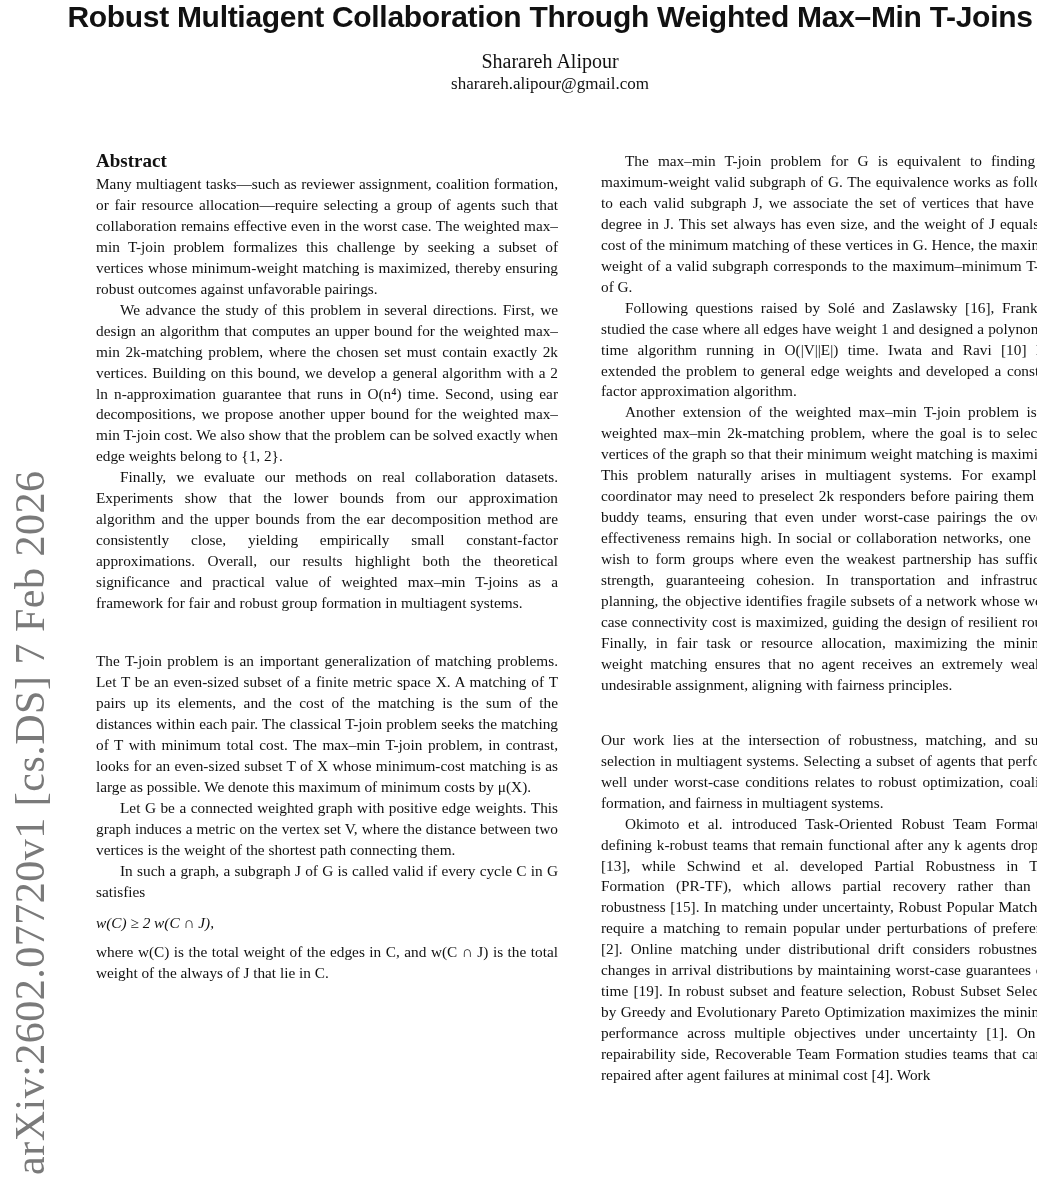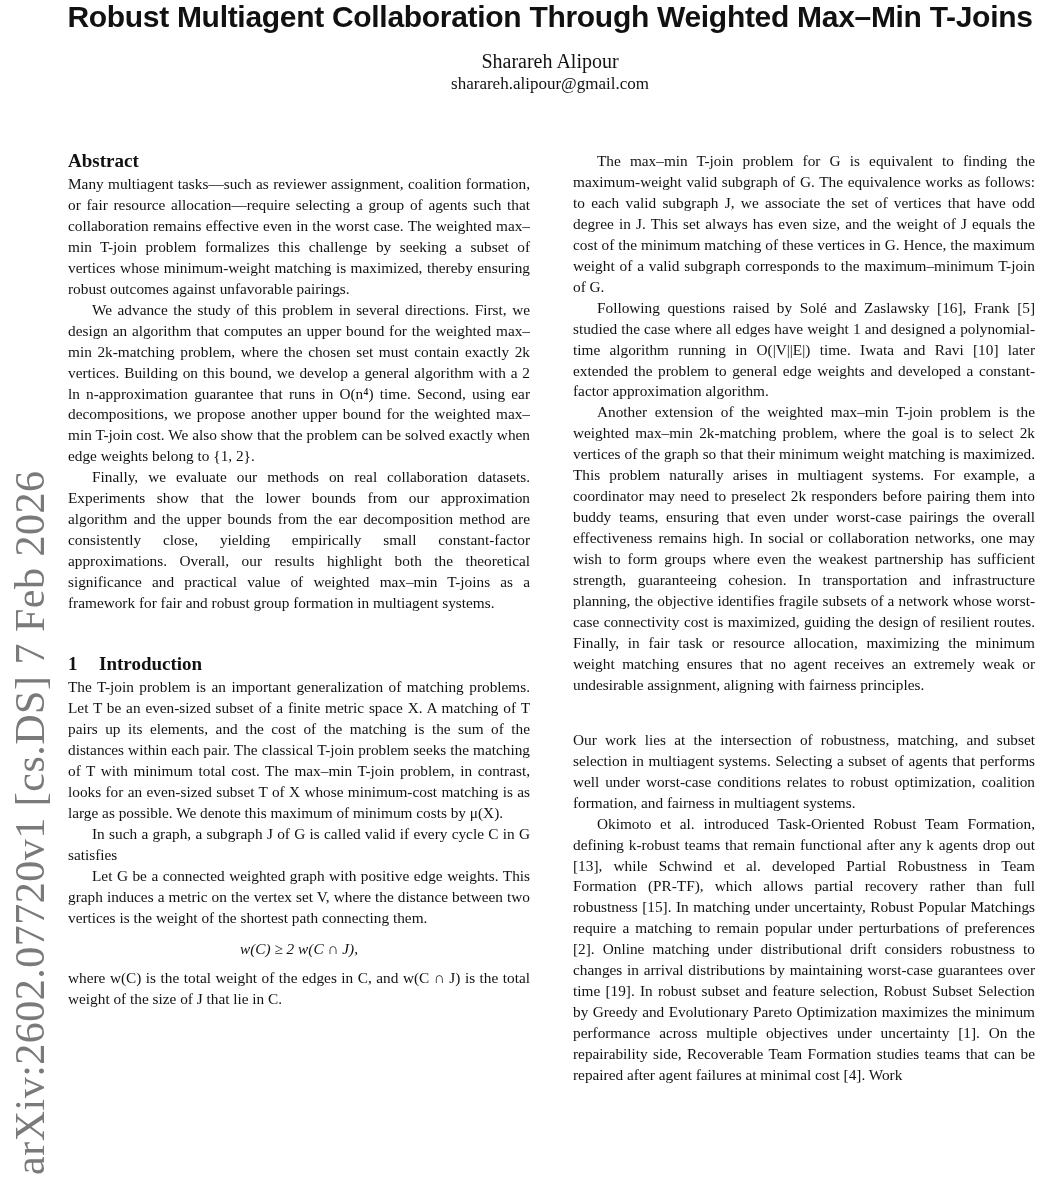--- a/index.html
+++ b/index.html
@@ -16,33 +16,33 @@
     line-height: 48px;
   }
   .header { position: absolute; left: 60px; top: 0; width: 980px; text-align: center; }
   .title {
     margin: 0; padding-top: 0px;
     font-family: "Liberation Sans", "DejaVu Sans", sans-serif; font-weight: bold;
     font-size: 30px; line-height: 34px; letter-spacing: -0.3px;
   }
   .author { margin-top: 15px; font-size: 20px; line-height: 24px; }
   .email { font-size: 17px; line-height: 22px; }
-  .col { position: absolute; top: 148px; width: 462px; font-size: 15.3px; line-height: 20.95px; text-align: justify; hyphens: auto; }
+  .col { position: absolute; top: 148px; width: 462px; font-size: 15.3px; line-height: 20.95px; text-align: justify; hyphens: auto; margin-left: 28px; }
   .col-left { left: 68px; }
   .col-right { left: 573px; }
   .col-right { top: 151px; }
   p { margin: 0; font-family: Liberation Serif, serif; }
   p.indent { text-indent: 24px; }
   h2 { margin: 0; font-size: 19px; line-height: 26px; font-weight: bold; }
   h2 .num { display: inline-block; width: 31px; }
   h2.sub .num { width: 48px; }
   .gap-kw { height: 17px; }
   .gap-intro { height: 20px; }
   .gap-related { height: 34px; }
-  .equation { text-align: center; margin: 11px 0 8px 0; }
+  .equation { margin: 11px 0 8px 0; }
   em, .math { font-style: italic; }
 </style>
 </head>
 <body>
 
 <div class="arxiv-stamp">arXiv:2602.07720v1  [cs.DS]  7 Feb 2026</div>
 
 <div class="header">
   <h1 class="title">Robust Multiagent Collaboration Through Weighted Max–Min T-Joins</h1>
   <div class="author">Sharareh Alipour</div>
@@ -52,26 +52,25 @@
 <div class="col col-left">
   <section>
     <h2>Abstract</h2>
     <p>Many multiagent tasks—such as reviewer assignment, coalition formation, or fair resource allocation—require selecting a group of agents such that collaboration remains effective even in the worst case. The weighted max–min T-join problem formalizes this challenge by seeking a subset of vertices whose minimum-weight matching is maximized, thereby ensuring robust outcomes against unfavorable pairings.</p>
     <p class="indent">We advance the study of this problem in several directions. First, we design an algorithm that computes an upper bound for the weighted max–min 2k-matching problem, where the chosen set must contain exactly 2k vertices. Building on this bound, we develop a general algorithm with a 2 ln n-approximation guarantee that runs in O(n⁴) time. Second, using ear decompositions, we propose another upper bound for the weighted max–min T-join cost. We also show that the problem can be solved exactly when edge weights belong to {1, 2}.</p>
     <p class="indent">Finally, we evaluate our methods on real collaboration datasets. Experiments show that the lower bounds from our approximation algorithm and the upper bounds from the ear decomposition method are consistently close, yielding empirically small constant-factor approximations. Overall, our results highlight both the theoretical significance and practical value of weighted max–min T-joins as a framework for fair and robust group formation in multiagent systems.</p>
   </section>
   <div class="gap-kw"></div>
   <div class="gap-intro"></div>
   <section>
-    <h2><span class="num">1</span><span>Introduction</span></h2>
     <p>The T-join problem is an important generalization of matching problems. Let T be an even-sized subset of a finite metric space X. A matching of T pairs up its elements, and the cost of the matching is the sum of the distances within each pair. The classical T-join problem seeks the matching of T with minimum total cost. The max–min T-join problem, in contrast, looks for an even-sized subset T of X whose minimum-cost matching is as large as possible. We denote this maximum of minimum costs by μ(X).</p>
+    <p class="indent">Let G be a connected weighted graph with positive edge weights. This graph induces a metric on the vertex set V, where the distance between two vertices is the weight of the shortest path connecting them.</p>
     <p class="indent">In such a graph, a subgraph J of G is called valid if every cycle C in G satisfies</p>
-    <p class="indent">Let G be a connected weighted graph with positive edge weights. This graph induces a metric on the vertex set V, where the distance between two vertices is the weight of the shortest path connecting them.</p>
     <div class="equation math">w(C) ≥ 2 w(C ∩ J),</div>
-    <p>where w(C) is the total weight of the edges in C, and w(C ∩ J) is the total weight of the size of J that lie in C.</p>
+    <p>where w(C) is the total weight of the edges in C, and w(C ∩ J) is the total weight of the always of J that lie in C.</p>
   </section>
 </div>
 
 <div class="col col-right">
   <p class="indent">The max–min T-join problem for G is equivalent to finding the maximum-weight valid subgraph of G. The equivalence works as follows: to each valid subgraph J, we associate the set of vertices that have odd degree in J. This set always has even size, and the weight of J equals the cost of the minimum matching of these vertices in G. Hence, the maximum weight of a valid subgraph corresponds to the maximum–minimum T-join of G.</p>
   <p class="indent">Following questions raised by Solé and Zaslawsky [16], Frank [5] studied the case where all edges have weight 1 and designed a polynomial-time algorithm running in O(|V||E|) time. Iwata and Ravi [10] later extended the problem to general edge weights and developed a constant-factor approximation algorithm.</p>
   <p class="indent">Another extension of the weighted max–min T-join problem is the weighted max–min 2k-matching problem, where the goal is to select 2k vertices of the graph so that their minimum weight matching is maximized. This problem naturally arises in multiagent systems. For example, a coordinator may need to preselect 2k responders before pairing them into buddy teams, ensuring that even under worst-case pairings the overall effectiveness remains high. In social or collaboration networks, one may wish to form groups where even the weakest partnership has sufficient strength, guaranteeing cohesion. In transportation and infrastructure planning, the objective identifies fragile subsets of a network whose worst-case connectivity cost is maximized, guiding the design of resilient routes. Finally, in fair task or resource allocation, maximizing the minimum weight matching ensures that no agent receives an extremely weak or undesirable assignment, aligning with fairness principles.</p>
   <div class="gap-related"></div>
   <section>
     <p>Our work lies at the intersection of robustness, matching, and subset selection in multiagent systems. Selecting a subset of agents that performs well under worst-case conditions relates to robust optimization, coalition formation, and fairness in multiagent systems.</p>

